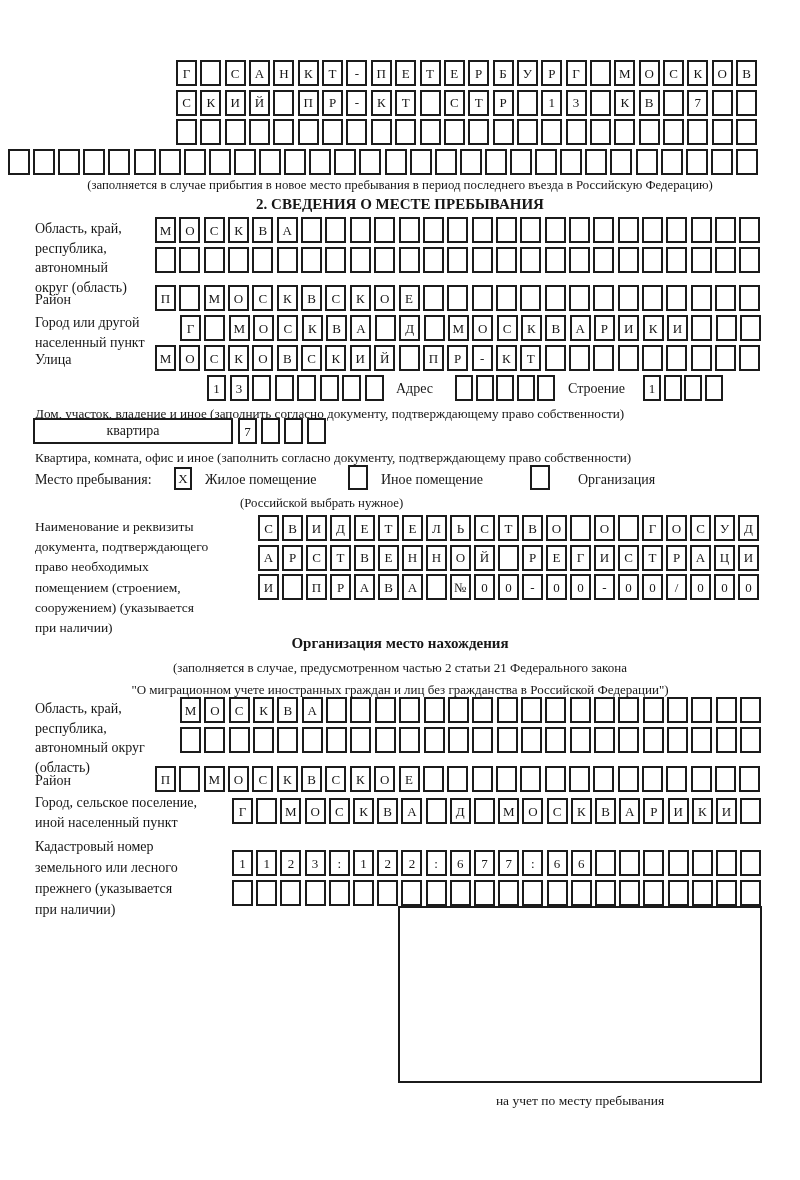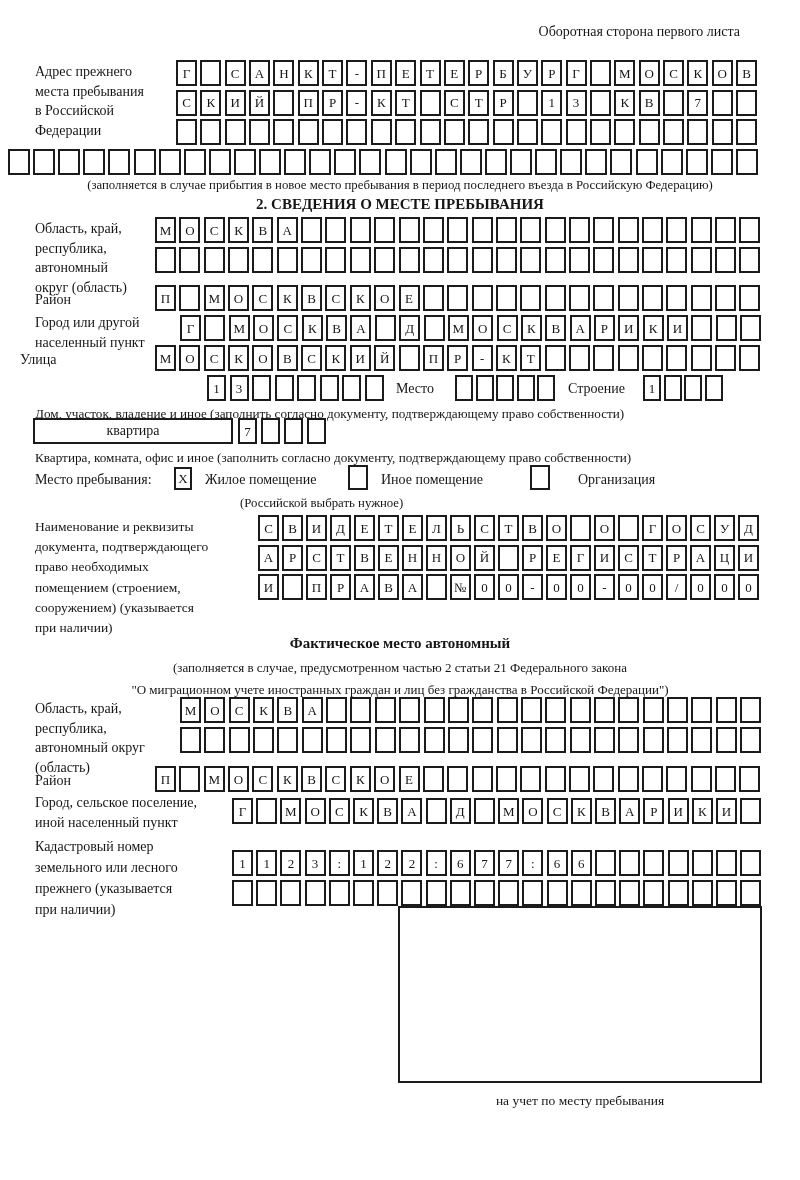--- a/index.html
+++ b/index.html
@@ -17,50 +17,43 @@
      display:flex;align-items:center;justify-content:center;font-size:14px;}
   .cb{position:absolute;box-sizing:border-box;border:2px solid #1b1b1b;background:#fff;
      display:flex;align-items:center;justify-content:center;font-size:13px;}
   .stamp{position:absolute;box-sizing:border-box;border:2px solid #1b1b1b;background:#fff;}
 </style>
 </head>
 <body>
 
 <div class="page" id="page">
 
-  <div class="t" style="left:400px;top:22px;width:340px;text-align:right">Оборотная сторона первого листа</div>
-
-  <div class="t lines" style="left:35px;top:62px">
-    <div>Адрес прежнего</div>
-    <div>места пребывания</div>
-    <div>в Российской</div>
-    <div>Федерации</div>
-  </div>
+
 
   <div class="t sm ctr full" style="top:176px">(заполняется в случае прибытия в новое место пребывания в период последнего въезда в Российскую Федерацию)</div>
 
   <div class="t b ctr full" style="top:195px;font-size:15px">2. СВЕДЕНИЯ О МЕСТЕ ПРЕБЫВАНИЯ</div>
 
   <div class="t lines" style="left:35px;top:219px">
     <div>Область, край,</div>
     <div>республика,</div>
     <div>автономный</div>
     <div>округ (область)</div>
   </div>
 
   <div class="t" style="left:35px;top:290px">Район</div>
 
   <div class="t lines" style="left:35px;top:313px">
     <div>Город или другой</div>
     <div>населенный пункт</div>
   </div>
 
-  <div class="t" style="left:20px;top:350px">Улица</div>
-
-  <div class="t" style="left:396px;top:379px">Место</div>
+  <div class="t" style="left:35px;top:350px">Улица</div>
+
+  <div class="t" style="left:396px;top:379px">Адрес</div>
   <div class="t" style="left:568px;top:379px">Строение</div>
   <div class="t sm" style="left:35px;top:404px;font-size:13.2px">Дом, участок, владение и иное (заполнить согласно документу, подтверждающему право собственности)</div>
 
   <div class="wbox" style="left:33px;top:418px;width:200px;height:26px">квартира</div>
   <div class="t sm" style="left:35px;top:448px;font-size:13.2px">Квартира, комната, офис и иное (заполнить согласно документу, подтверждающему право собственности)</div>
 
   <div class="t" style="left:35px;top:470px">Место пребывания:</div>
   <div class="cb" style="left:174px;top:467px;width:18px;height:23px">
     <span>X</span>
   </div>
@@ -77,21 +70,21 @@
 
   <div class="t lines" style="left:35px;top:517px;font-size:13.5px;line-height:20.2px">
     <div>Наименование и реквизиты</div>
     <div>документа, подтверждающего</div>
     <div>право необходимых</div>
     <div>помещением (строением,</div>
     <div>сооружением) (указывается</div>
     <div>при наличии)</div>
   </div>
 
-  <div class="t b ctr full" style="top:634px;font-size:15px">Фактическое место автономный</div>
+  <div class="t b ctr full" style="top:634px;font-size:15px">Организация место нахождения</div>
   <div class="t sm ctr full" style="top:658px;font-size:13px">(заполняется в случае, предусмотренном частью 2 статьи 21 Федерального закона</div>
   <div class="t sm ctr full" style="top:680px;font-size:13px">"О миграционном учете иностранных граждан и лиц без гражданства в Российской Федерации")</div>
 
   <div class="t lines" style="left:35px;top:699px">
     <div>Область, край,</div>
     <div>республика,</div>
     <div>автономный округ</div>
     <div>(область)</div>
   </div>
 

